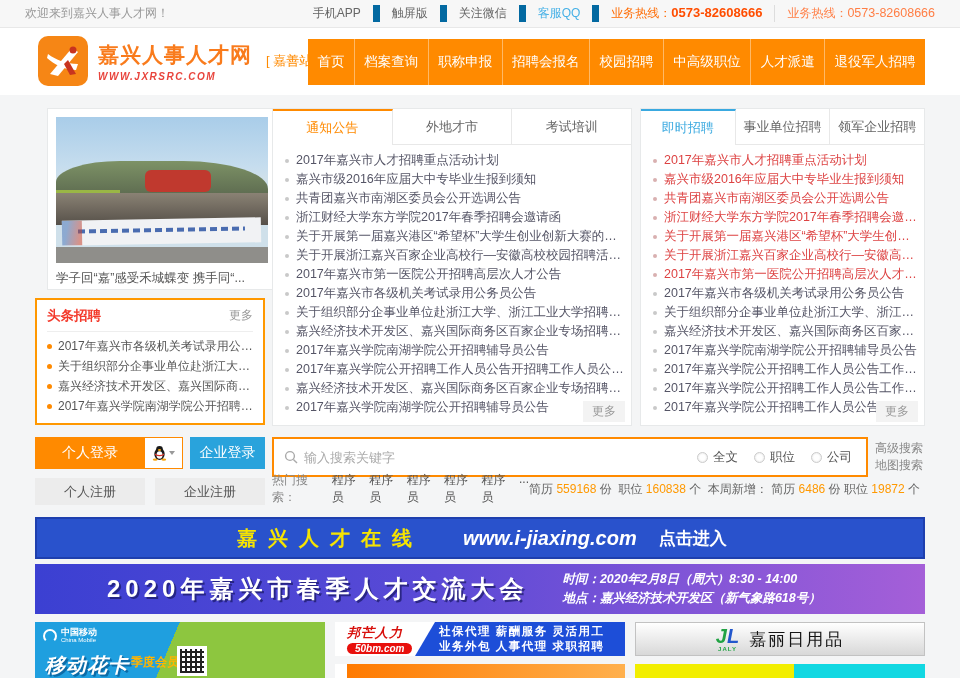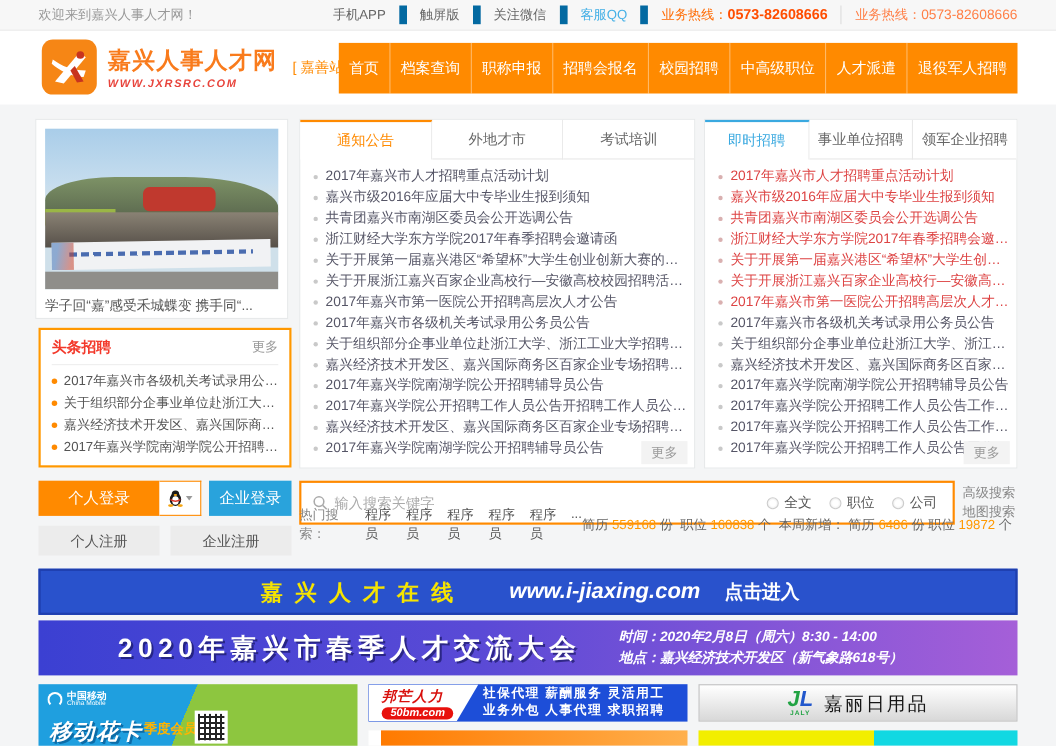--- a/index.html
+++ b/index.html
@@ -2,21 +2,21 @@
 <html><head>
 <meta charset="utf-8">
 <style>
   * { margin:0; padding:0; box-sizing:border-box; }
   html,body { width:960px; height:678px; overflow:hidden; }
   body { font-family:"Liberation Sans","DejaVu Sans",sans-serif; background:#f4f5f6; position:relative; }
   .page { position:relative; width:960px; height:678px; overflow:hidden; }
 
   
   .topbar { position:absolute; left:0; top:0; width:960px; height:28px; background:#f7f7f7;
-            border-bottom:1px solid #e8e8e8; display:flex; align-items:center; padding:0 35px;
+            border-bottom:1px solid #e8e8e8; display:flex; align-items:center; padding:0 25px;
             font-size:12px; color:#999; }
   .tb-right { margin-left:auto; display:flex; align-items:center; }
   .tb-item { color:#666; padding:0 12px; border-right:7px solid #0369a1; cursor:pointer; }
   .tb-item.qq { color:#45b0e6; }
   .tb-hot { padding:0 12px; border-right:1px solid #ddd; color:#ff6a00; }
   .tb-hot:last-child { border-right:none; padding-right:0; }
   .tb-hot b { color:#ff4d00; font-size:13px; }
   .tb-hot.light { color:#ff7e45; }
   .tb-hot.light .num { color:#ff7e45; font-weight:normal; font-size:12.5px; }
 
@@ -32,21 +32,21 @@
   .chev { width:0; height:0; border-left:4px solid transparent; border-right:4px solid transparent;
           border-top:5px solid #ff9a33; margin-left:4px; }
   .nav { position:absolute; left:308px; top:11px; width:617px; height:46px; background:#ff8a00;
          display:flex; align-items:stretch; }
   .nav-item { flex:1 1 auto; display:flex; align-items:center; justify-content:center;
               color:#fff; font-size:13.5px; white-space:nowrap; padding:0 8px; cursor:pointer; }
   .nav-item + .nav-item { border-left:1px solid rgba(255,255,255,.4); }
 
   
   .card { position:absolute; background:#fff; border:1px solid #e7e9ea; }
-  .photo-card { left:32px; top:108px; width:230px; height:182px; padding:8px; }
+  .photo-card { left:47px; top:108px; width:230px; height:182px; padding:8px; }
   .photo { position:relative; width:100%; height:146px; overflow:hidden; background:linear-gradient(180deg,#a9cde9 0%,#c6ddee 34%,#cfe0ea 42%); }
   .ph-trees  { position:absolute; left:0; right:0; top:30%; height:24%; background:linear-gradient(180deg,#7d9266,#5d6b50); border-radius:30% 40% 10% 10%/60% 80% 0 0; }
   .ph-red    { position:absolute; left:42%; top:36%; width:66px; height:22px; background:#c0392e; border-radius:6px; }
   .ph-grass  { position:absolute; left:0; top:50%; width:30%; height:10%; background:#9ab646; }
   .ph-people { position:absolute; left:0; right:0; top:52%; height:22%; background:linear-gradient(180deg,#8a8274,#565049); }
   .ph-banner { position:absolute; left:3%; right:3%; top:70%; height:17%; background:#f1f2f4;
                transform:rotate(-1deg); overflow:hidden; }
   .ph-banner:before { content:""; position:absolute; left:8%; right:8%; top:38%; height:4px;
                background:repeating-linear-gradient(90deg,#4a6cb0 0 7px,transparent 7px 11px); }
   .ph-banner:after { content:""; position:absolute; left:-6px; top:0; width:26px; height:100%;
@@ -104,21 +104,21 @@
                       font-family:inherit; }
   .search-box input::placeholder { color:#aaa; }
   .radios { display:flex; align-items:center; margin-right:4px; }
   .radio-item { display:flex; align-items:center; margin-left:16px; font-size:12.5px; color:#555; cursor:pointer; }
   .rdo { width:11px; height:11px; border-radius:50%; border:1px solid #ccc; background:radial-gradient(#fff 40%,#e2e2e2); margin-right:5px; }
   .btn-search { width:88px; background:#ff8a00; color:#fff; font-size:15px; font-weight:bold;
                 display:flex; align-items:center; justify-content:center; letter-spacing:3px; cursor:pointer; }
   .adv-links { position:absolute; left:875px; top:440px; font-size:12px; color:#888; line-height:17px; }
   .adv-links div { cursor:pointer; }
 
-  .hotline-row { position:absolute; left:272px; top:460px; width:648px; display:flex; align-items:center;
+  .hotline-row { position:absolute; left:272px; top:472px; width:648px; display:flex; align-items:center;
                  font-size:12px; color:#888; }
   .hot-terms { display:flex; }
   .hot-term { color:#555; margin-left:9px; cursor:pointer; }
   .stats { margin-left:auto; color:#666; white-space:nowrap; }
   .stats .num { color:#ff9900; }
 
   
   .banner1 { position:absolute; left:35px; top:517px; width:890px; height:42px; background:#2952cc;
              border:2px solid #1e3fae; display:flex; align-items:center; cursor:pointer; }
   .b1-title { color:#f6e400; font-size:20px; font-weight:bold; letter-spacing:11px; margin-left:200px; white-space:nowrap; }

